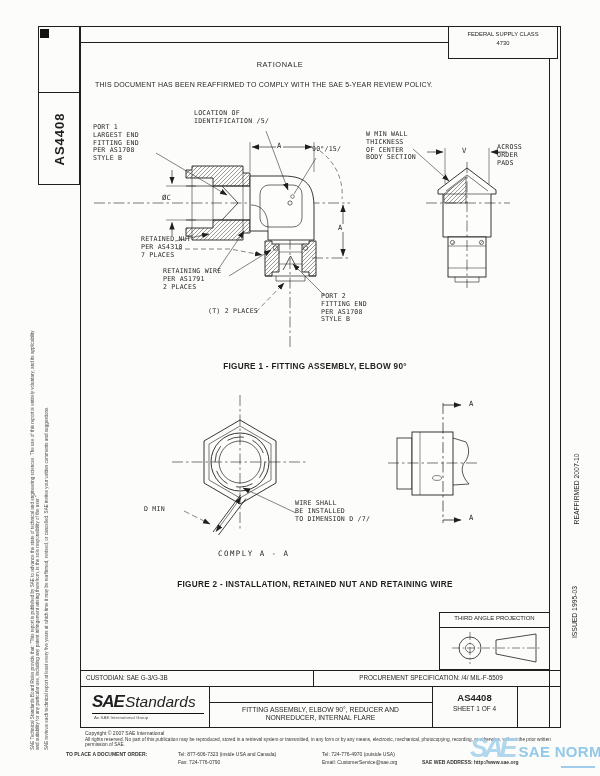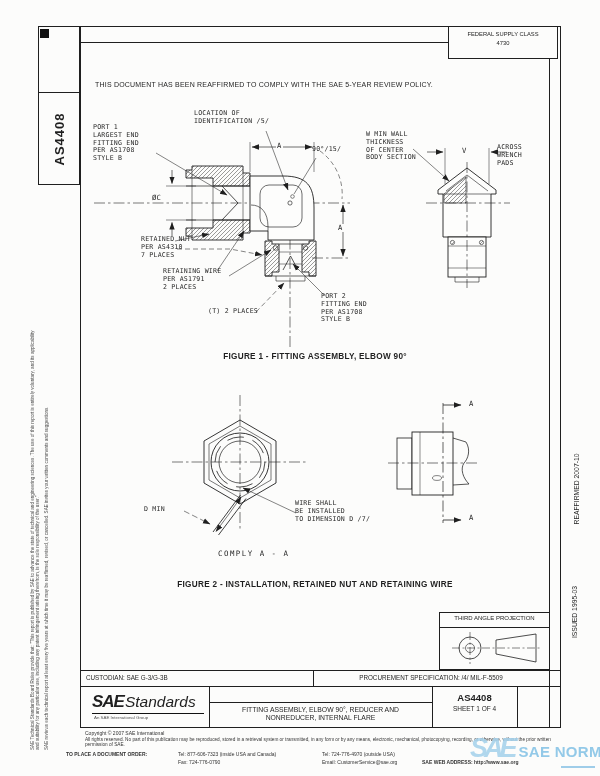--- a/index.html
+++ b/index.html
@@ -43,20 +43,21 @@
   <div class="abs" style="left:40px;top:29px;width:9px;height:9px;background:#111;"></div>
   <div class="vtext" style="left:59px;top:139px;font-weight:bold;font-size:13px;letter-spacing:1px;">AS4408</div>
 
   <div class="box" style="left:448px;top:26px;width:110px;height:33px;background:#fcfcfb;"></div>
   <div class="abs" style="left:448px;top:31px;width:110px;text-align:center;font-size:5.8px;">FEDERAL SUPPLY CLASS</div>
   <div class="abs" style="left:448px;top:40px;width:110px;text-align:center;font-size:5.8px;">4730</div>
 
   <div class="vtext" style="left:576px;top:489px;font-size:6.8px;">REAFFIRMED 2007-10</div>
   <div class="vtext" style="left:574px;top:612px;font-size:6.8px;">ISSUED 1995-03</div>
 
+  <div class="abs" style="left:85px;top:60px;width:390px;text-align:center;font-size:7.4px;letter-spacing:.6px;">RATIONALE</div>
   <div class="abs" style="left:95px;top:81px;font-size:7px;letter-spacing:.2px;white-space:nowrap;">THIS DOCUMENT HAS BEEN REAFFIRMED TO COMPLY WITH THE SAE 5-YEAR REVIEW POLICY.</div>
 
   <svg class="abs" style="left:80px;top:100px;" width="470" height="250" viewBox="0 0 470 250">
     <defs>
       <pattern id="h1" width="4" height="4" patternUnits="userSpaceOnUse">
         <path d="M0,4 L4,0" stroke="#474747" stroke-width="0.55"></path>
       </pattern>
       <marker id="ah" markerWidth="9" markerHeight="8" refX="7" refY="4" orient="auto" markerUnits="userSpaceOnUse">
         <path d="M0,1.3 L7.4,4 L0,6.7 Z" fill="#1f1f1f"></path>
       </marker>
@@ -129,42 +130,42 @@
 
   <div class="callout" style="left:93px;top:124px;">PORT 1
 LARGEST END
 FITTING END
 PER AS1708
 STYLE B</div>
   <div class="callout" style="left:194px;top:110px;">LOCATION OF
 IDENTIFICATION /5/</div>
   <div class="callout" style="left:312px;top:146px;">90°/15/</div>
   <div class="callout dimbg" style="left:276px;top:142px;">A</div>
-  <div class="callout dimbg" style="left:151px;top:194px;">ØC</div>
+  <div class="callout dimbg" style="left:161px;top:194px;">ØC</div>
   <div class="callout dimbg" style="left:337px;top:224px;">A</div>
   <div class="callout" style="left:366px;top:131px;">W MIN WALL
 THICKNESS
 OF CENTER
 BODY SECTION</div>
   <div class="callout dimbg" style="left:461px;top:147px;">V</div>
   <div class="callout" style="left:497px;top:144px;">ACROSS
-WRENCH
+ORDER
 PADS</div>
   <div class="callout" style="left:141px;top:236px;">RETAINED NUT
 PER AS4310
 7 PLACES</div>
   <div class="callout" style="left:163px;top:268px;">RETAINING WIRE
 PER AS1791
 2 PLACES</div>
   <div class="callout" style="left:208px;top:308px;">(T) 2 PLACES</div>
   <div class="callout" style="left:321px;top:293px;">PORT 2
 FITTING END
 PER AS1708
 STYLE B</div>
-  <div class="cap" style="top:352px;">FIGURE 1 - FITTING ASSEMBLY, ELBOW 90°</div>
+  <div class="cap" style="top:362px;">FIGURE 1 - FITTING ASSEMBLY, ELBOW 90°</div>
 
   <svg class="abs" style="left:80px;top:385px;" width="470" height="192" viewBox="0 0 470 192">
     <defs>
       <pattern id="h2" width="4" height="4" patternUnits="userSpaceOnUse">
         <path d="M0,4 L4,0" stroke="#474747" stroke-width="0.55"></path>
       </pattern>
       <marker id="ah2" markerWidth="9" markerHeight="8" refX="7" refY="4" orient="auto" markerUnits="userSpaceOnUse">
         <path d="M0,1.3 L7.4,4 L0,6.7 Z" fill="#1f1f1f"></path>
       </marker>
     </defs>

